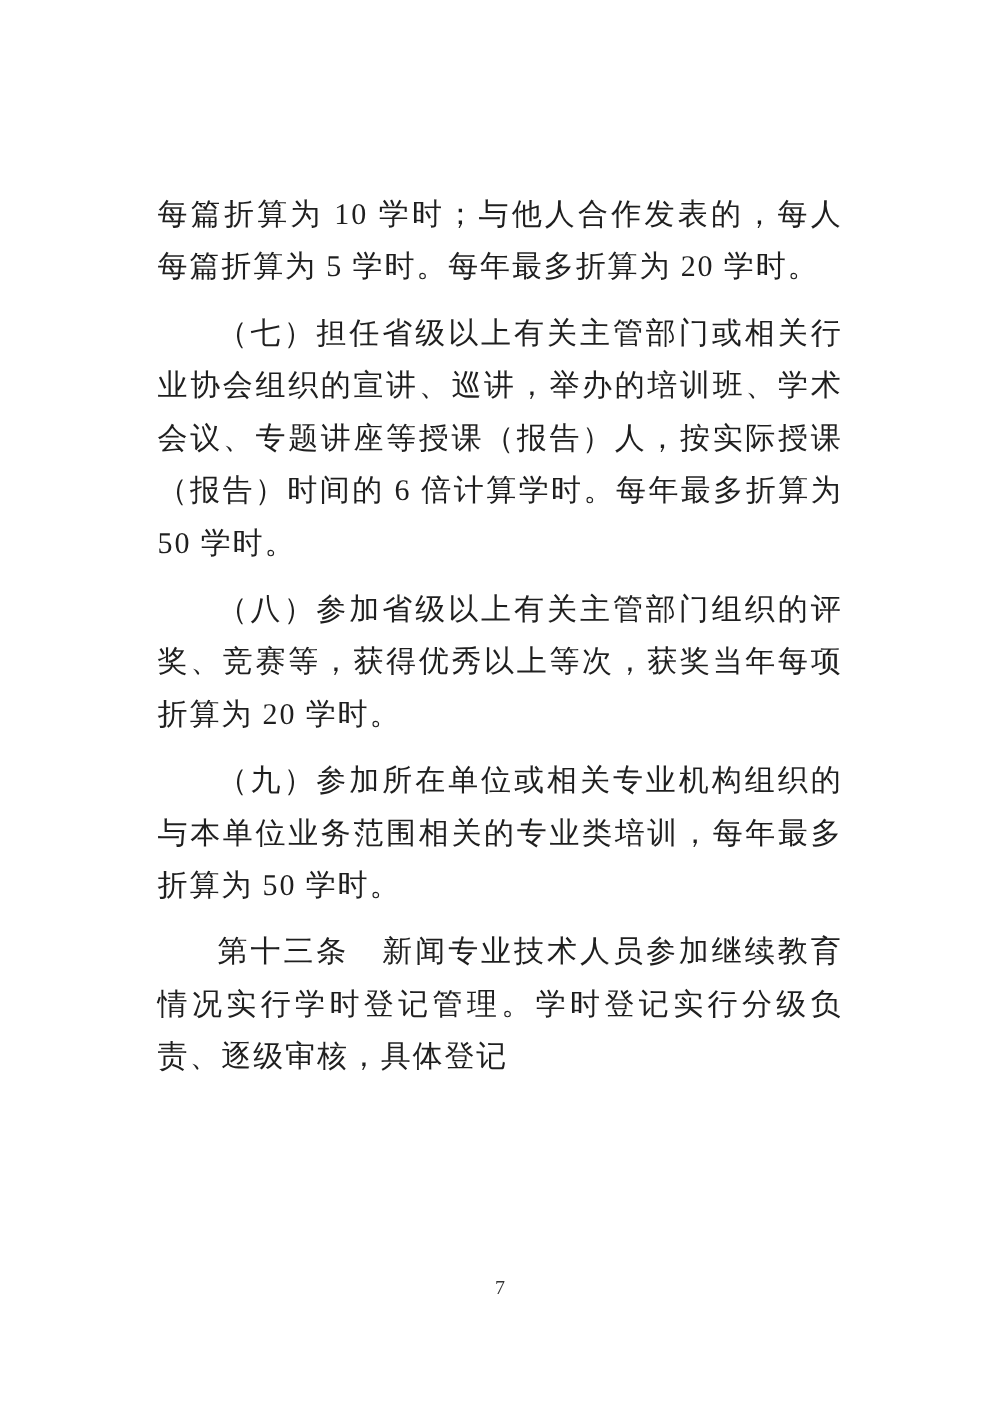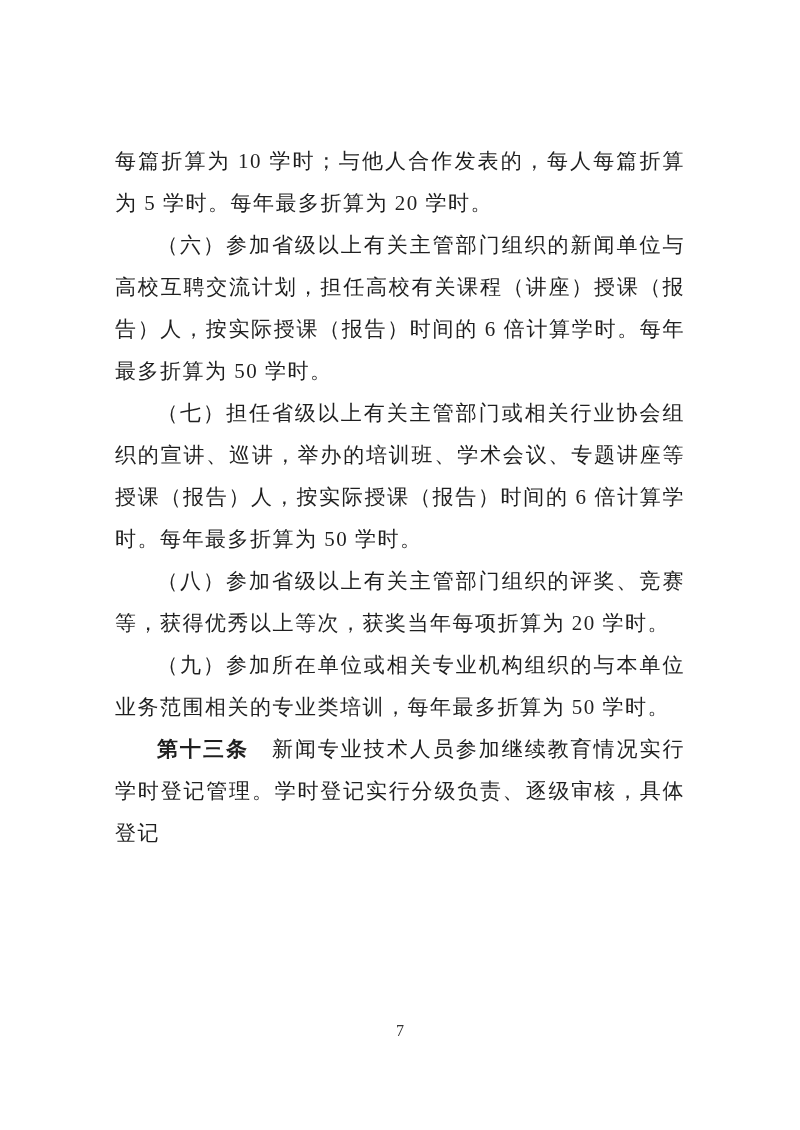--- a/index.html
+++ b/index.html
@@ -18,51 +18,50 @@
   .page {
     width: 800px;
     height: 1130px;
     position: relative;
     background: #ffffff;
   }
   .content {
     padding: 140px 115px 0 115px;
   }
   .para {
-    margin: 0;
-    font-size: 21px;
+    margin: 11px;
+    font-size: 24px;
     line-height: 42px;
     letter-spacing: 1.5px;
     text-align: justify;
     text-indent: 2em;
     word-break: break-all;
   }
   .para.no-indent {
     text-indent: 0;
   }
   .article-term {
-    font-weight: bold;
+    font-weight: normal;
   }
   .page-number {
     position: absolute;
     top: 1022px;
     left: 0;
     width: 100%;
     text-align: center;
     font-size: 16px;
     letter-spacing: 0;
     color: #333333;
   }
 </style>
 </head>
 <body>
 
 <div class="page">
   <div class="content">
     <p class="para no-indent">每篇折算为 10 学时；与他人合作发表的，每人每篇折算为 5 学时。每年最多折算为 20 学时。</p>
-    <p class="para">（六）参加省级以上有关主管部门组织的新闻单位与高校互聘交流计划，担任高校有关课程（讲座）授课（报告）人，按实际授课（报告）时间的 6 倍计算学时。每年最多折算为 50 学时。</p>
     <p class="para">（七）担任省级以上有关主管部门或相关行业协会组织的宣讲、巡讲，举办的培训班、学术会议、专题讲座等授课（报告）人，按实际授课（报告）时间的 6 倍计算学时。每年最多折算为 50 学时。</p>
     <p class="para">（八）参加省级以上有关主管部门组织的评奖、竞赛等，获得优秀以上等次，获奖当年每项折算为 20 学时。</p>
     <p class="para">（九）参加所在单位或相关专业机构组织的与本单位业务范围相关的专业类培训，每年最多折算为 50 学时。</p>
     <p class="para"><span class="article-term">第十三条</span><span>　新闻专业技术人员参加继续教育情况实行学时登记管理。学时登记实行分级负责、逐级审核，具体登记</span></p>
   </div>
   <div class="page-number">7</div>
 </div>
 
 </body></html>

